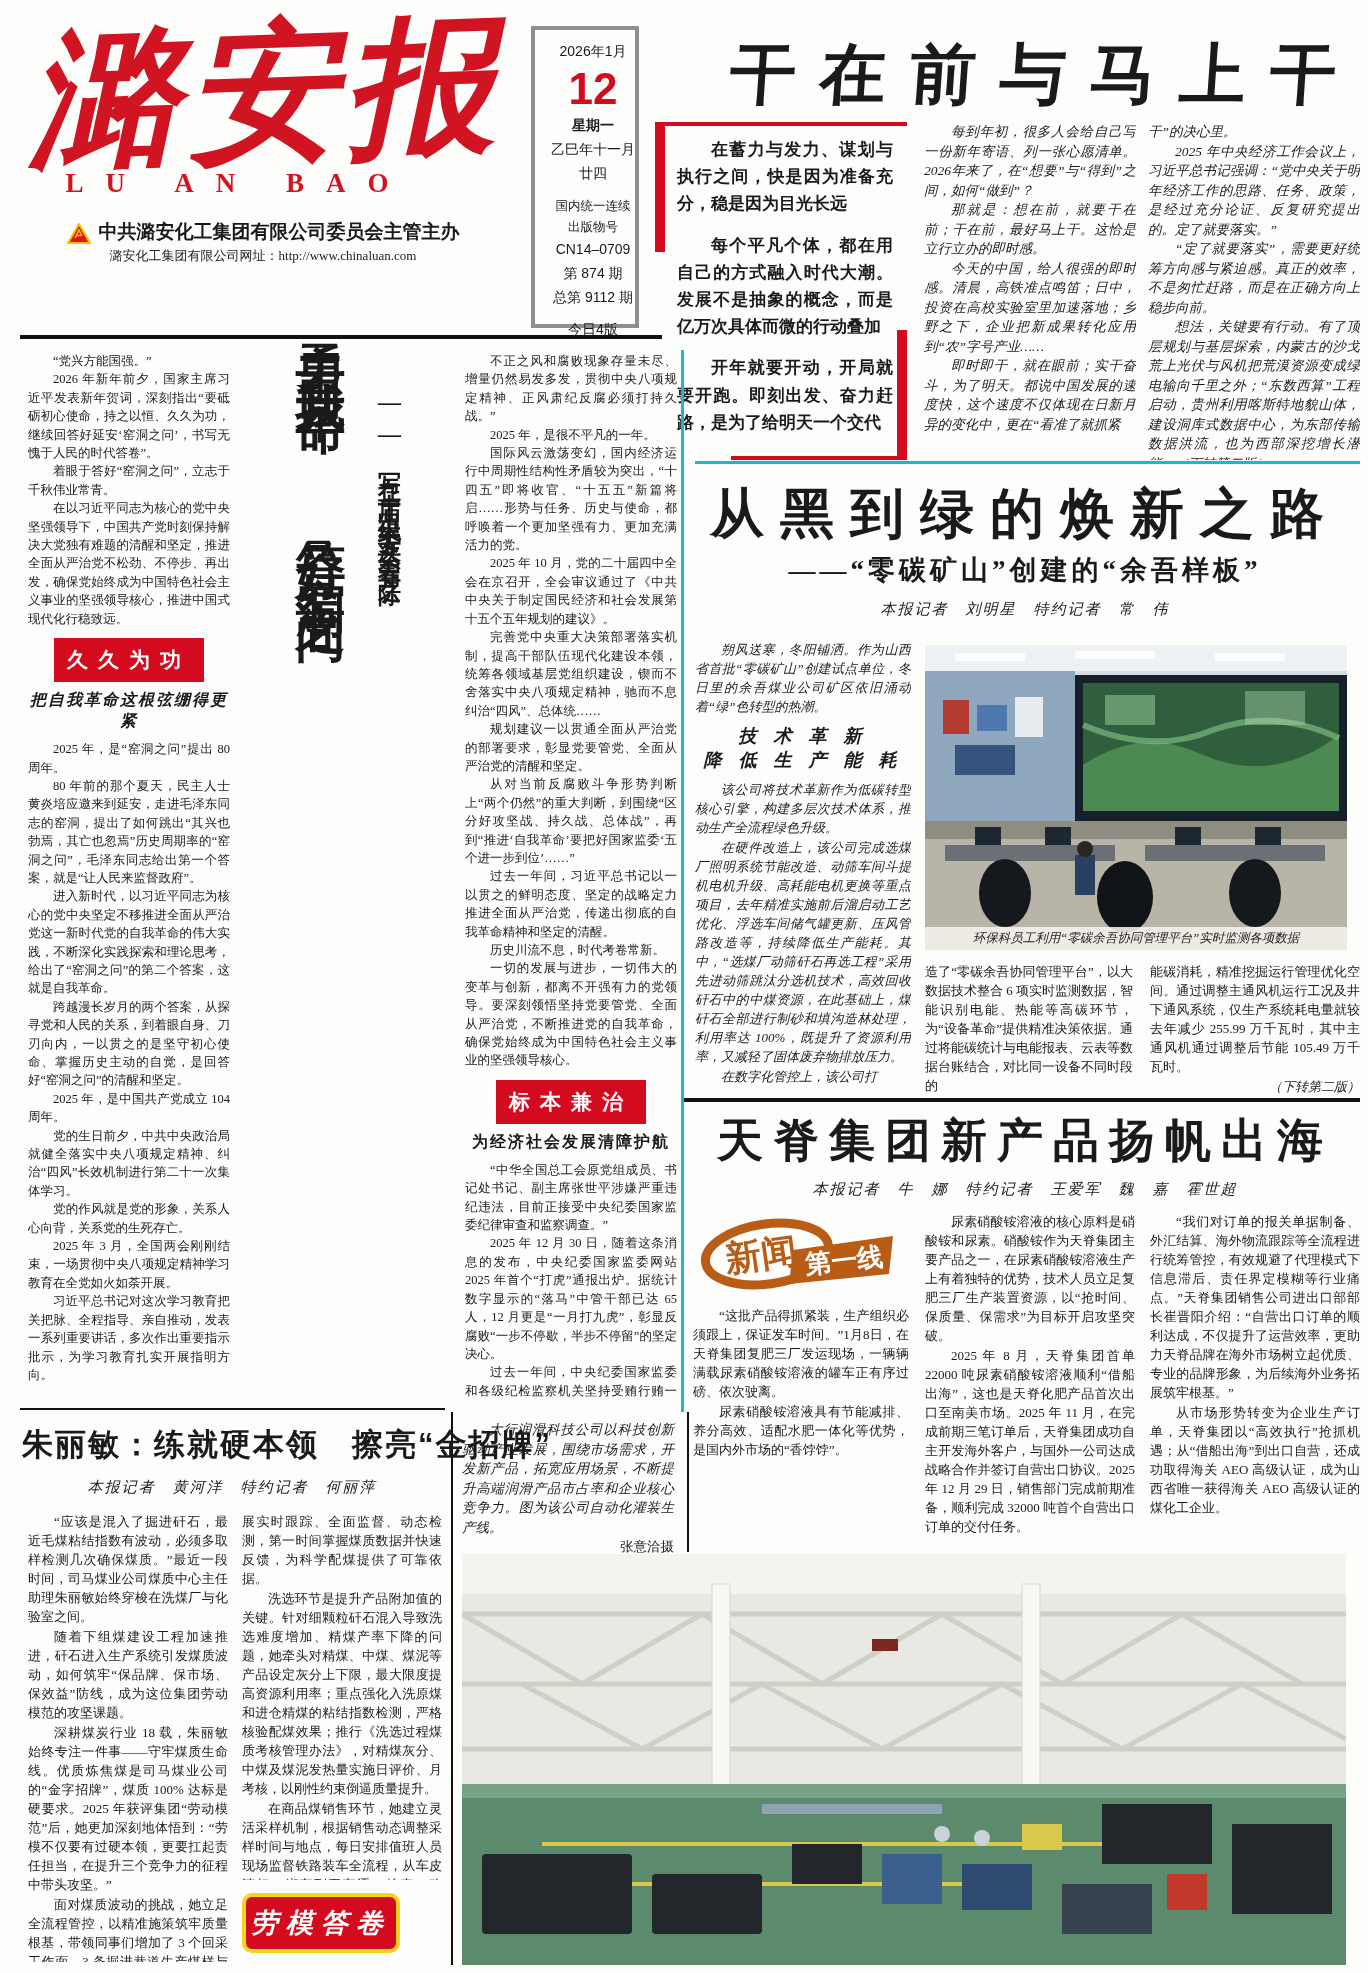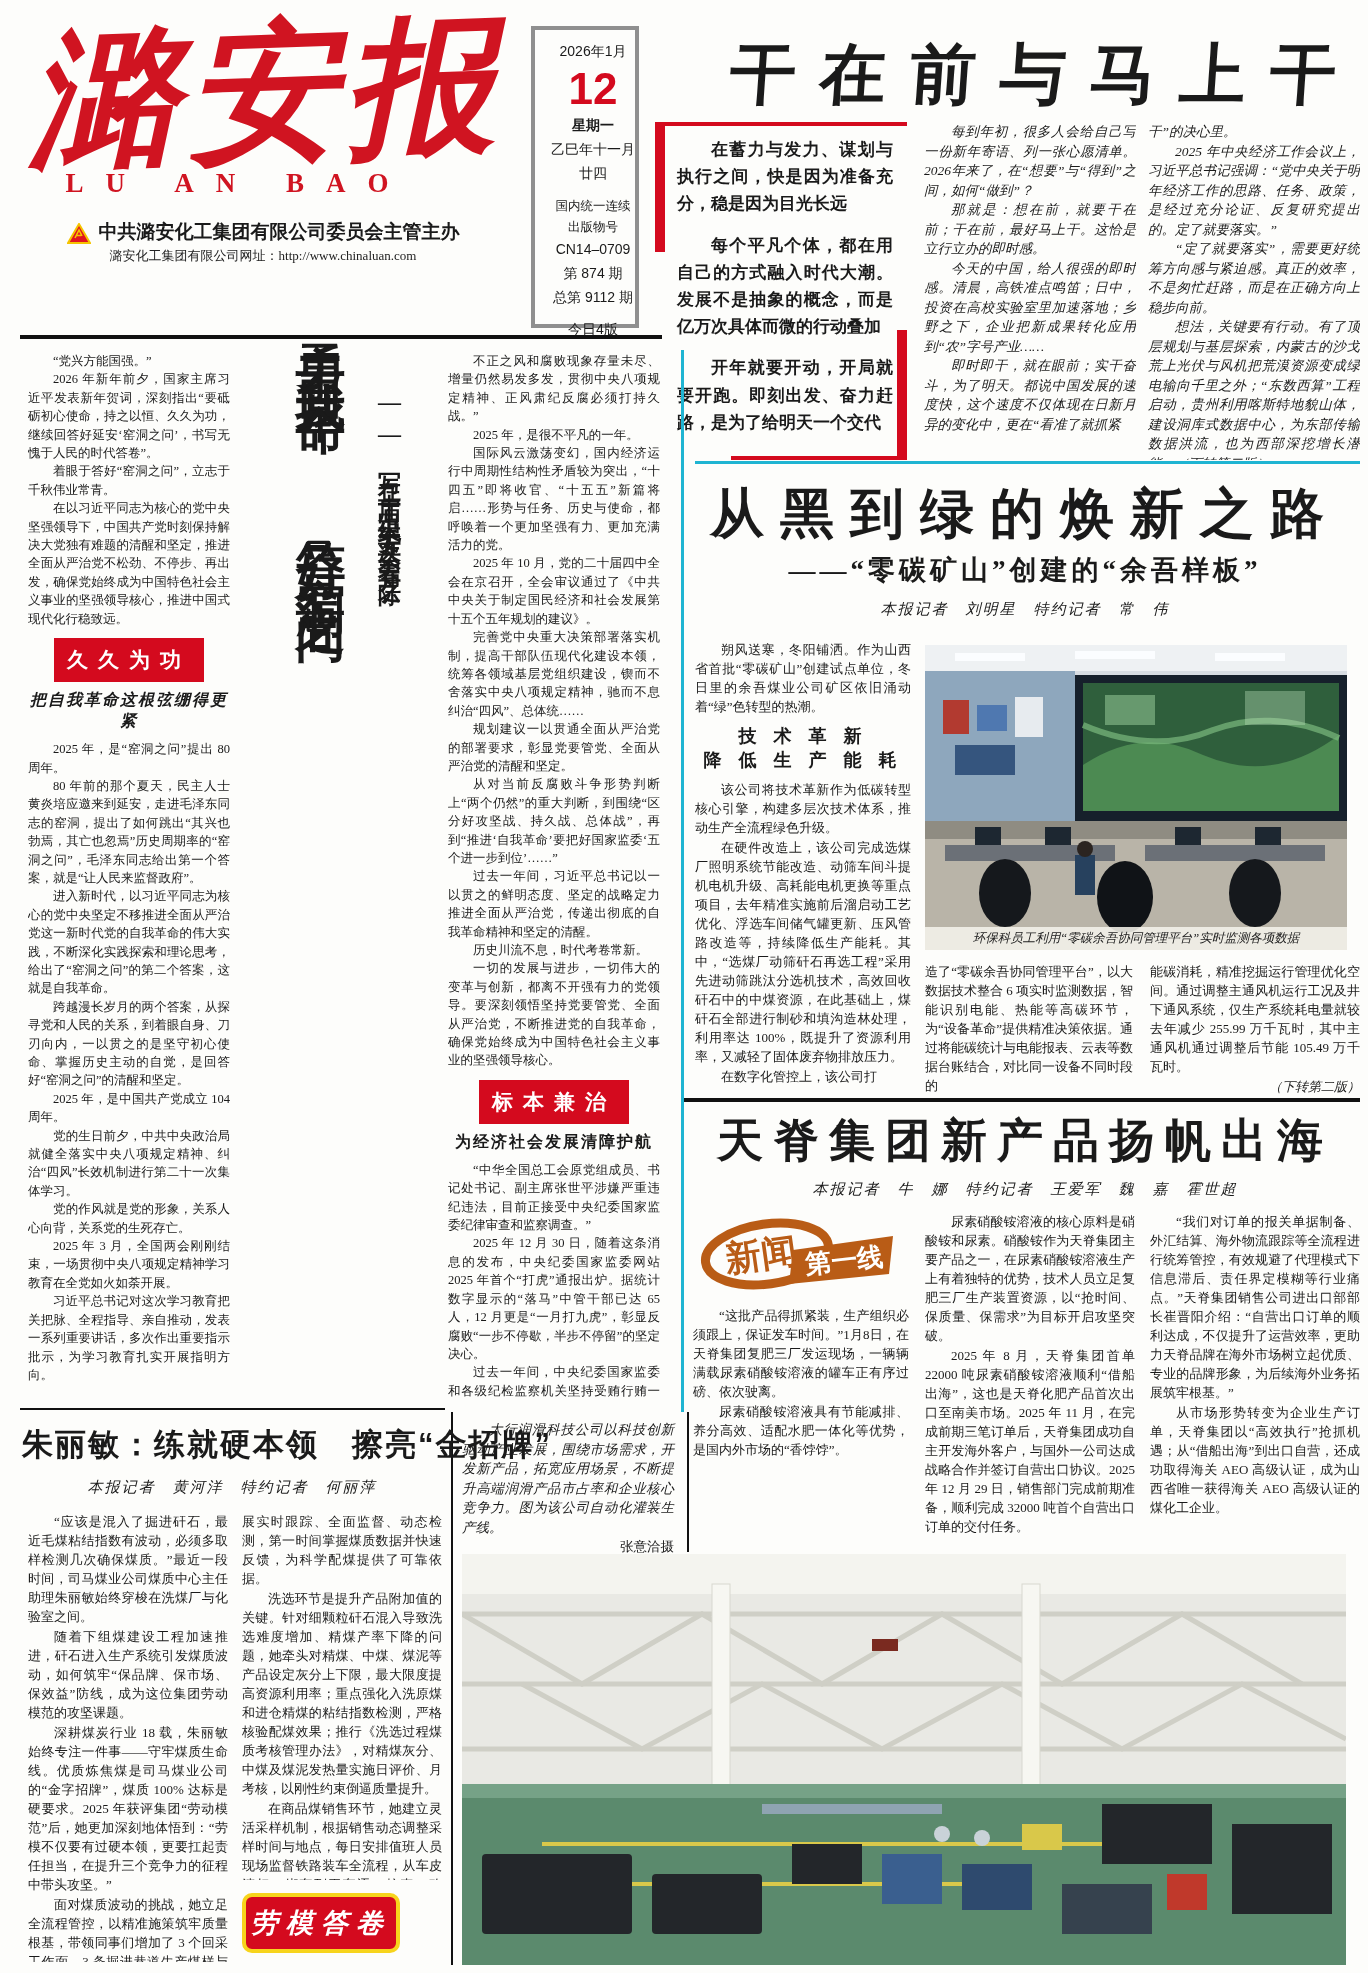--- a/index.html
+++ b/index.html
@@ -120,21 +120,21 @@
     <p>2025 年，是中国共产党成立 104 周年。</p>
     <p>党的生日前夕，中共中央政治局就健全落实中央八项规定精神、纠治“四风”长效机制进行第二十一次集体学习。</p>
     <p>党的作风就是党的形象，关系人心向背，关系党的生死存亡。</p>
     <p>2025 年 3 月，全国两会刚刚结束，一场贯彻中央八项规定精神学习教育在全党如火如荼开展。</p>
     <p>习近平总书记对这次学习教育把关把脉、全程指导、亲自推动，发表一系列重要讲话，多次作出重要指示批示，为学习教育扎实开展指明方向。</p>
   </div>
 
   <div class="abs vert hei" style="left:284px;top:305px;height:1090px;font-size:50px;font-weight:bold;letter-spacing:12px;line-height:74px;">勇于自我革命　　答好『窑洞之问』</div>
   <div class="abs vert" style="left:374px;top:390px;height:790px;font-size:23px;font-weight:bold;letter-spacing:7px;">——写在二十届中央纪委五次全会召开之际</div>
 
-  <div class="abs body12" style="left:448px;top:352px;width:212px;height:1048px;overflow:hidden;">
+  <div class="abs body12" style="left:465px;top:352px;width:212px;height:1048px;overflow:hidden;">
     <p>不正之风和腐败现象存量未尽、增量仍然易发多发，贯彻中央八项规定精神、正风肃纪反腐必须打持久战。”</p>
     <p>2025 年，是很不平凡的一年。</p>
     <p>国际风云激荡变幻，国内经济运行中周期性结构性矛盾较为突出，“十四五”即将收官、“十五五”新篇将启……形势与任务、历史与使命，都呼唤着一个更加坚强有力、更加充满活力的党。</p>
     <p>2025 年 10 月，党的二十届四中全会在京召开，全会审议通过了《中共中央关于制定国民经济和社会发展第十五个五年规划的建议》。</p>
     <p>完善党中央重大决策部署落实机制，提高干部队伍现代化建设本领，统筹各领域基层党组织建设，锲而不舍落实中央八项规定精神，驰而不息纠治“四风”、总体统……</p>
     <p>规划建议一以贯通全面从严治党的部署要求，彰显党要管党、全面从严治党的清醒和坚定。</p>
     <p>从对当前反腐败斗争形势判断上“两个仍然”的重大判断，到围绕“区分好攻坚战、持久战、总体战”，再到“推进‘自我革命’要把好国家监委‘五个进一步到位’……”</p>
     <p>过去一年间，习近平总书记以一以贯之的鲜明态度、坚定的战略定力推进全面从严治党，传递出彻底的自我革命精神和坚定的清醒。</p>
     <p>历史川流不息，时代考卷常新。</p>
     <p>一切的发展与进步，一切伟大的变革与创新，都离不开强有力的党领导。要深刻领悟坚持党要管党、全面从严治党，不断推进党的自我革命，确保党始终成为中国特色社会主义事业的坚强领导核心。</p>
@@ -143,21 +143,21 @@
     <p>“中华全国总工会原党组成员、书记处书记、副主席张世平涉嫌严重违纪违法，目前正接受中央纪委国家监委纪律审查和监察调查。”</p>
     <p>2025 年 12 月 30 日，随着这条消息的发布，中央纪委国家监委网站 2025 年首个“打虎”通报出炉。据统计数字显示的“落马”中管干部已达 65 人，12 月更是“一月打九虎”，彰显反腐败“一步不停歇，半步不停留”的坚定决心。</p>
     <p>过去一年间，中央纪委国家监委和各级纪检监察机关坚持受贿行贿一起查“三不腐”方略上下贯通、持续加压发力，同向发力，综合发力，持续形成叠加效应和综合效能。</p>
 
   </div>
 
   <div class="abs h-serif" style="left:690px;top:478px;width:670px;font-size:54px;letter-spacing:16px;">从黑到绿的焕新之路</div>
   <div class="abs h-serif" style="left:690px;top:552px;width:670px;font-size:27px;letter-spacing:4px;">——“零碳矿山”创建的“余吾样板”</div>
   <div class="abs byline" style="left:690px;top:600px;width:670px;">本报记者　刘明星　特约记者　常　伟</div>
 
-  <div class="abs body13" style="left:695px;top:640px;width:216px;height:452px;overflow:hidden;">
+  <div class="abs body13" style="left:695px;top:640px;width:216px;height:452px;overflow:hidden;font-style:italic;">
     <p>朔风送寒，冬阳铺洒。作为山西省首批“零碳矿山”创建试点单位，冬日里的余吾煤业公司矿区依旧涌动着“绿”色转型的热潮。</p>
     <div class="secthead">
       <div>技 术 革 新</div>
       <div>降 低 生 产 能 耗</div>
     </div>
     <p>该公司将技术革新作为低碳转型核心引擎，构建多层次技术体系，推动生产全流程绿色升级。</p>
     <p>在硬件改造上，该公司完成选煤厂照明系统节能改造、动筛车间斗提机电机升级、高耗能电机更换等重点项目，去年精准实施前后溜启动工艺优化、浮选车间储气罐更新、压风管路改造等，持续降低生产能耗。其中，“选煤厂动筛矸石再选工程”采用先进动筛跳汰分选机技术，高效回收矸石中的中煤资源，在此基础上，煤矸石全部进行制砂和填沟造林处理，利用率达 100%，既提升了资源利用率，又减轻了固体废弃物排放压力。</p>
     <p>在数字化管控上，该公司打</p>
   </div>
 

